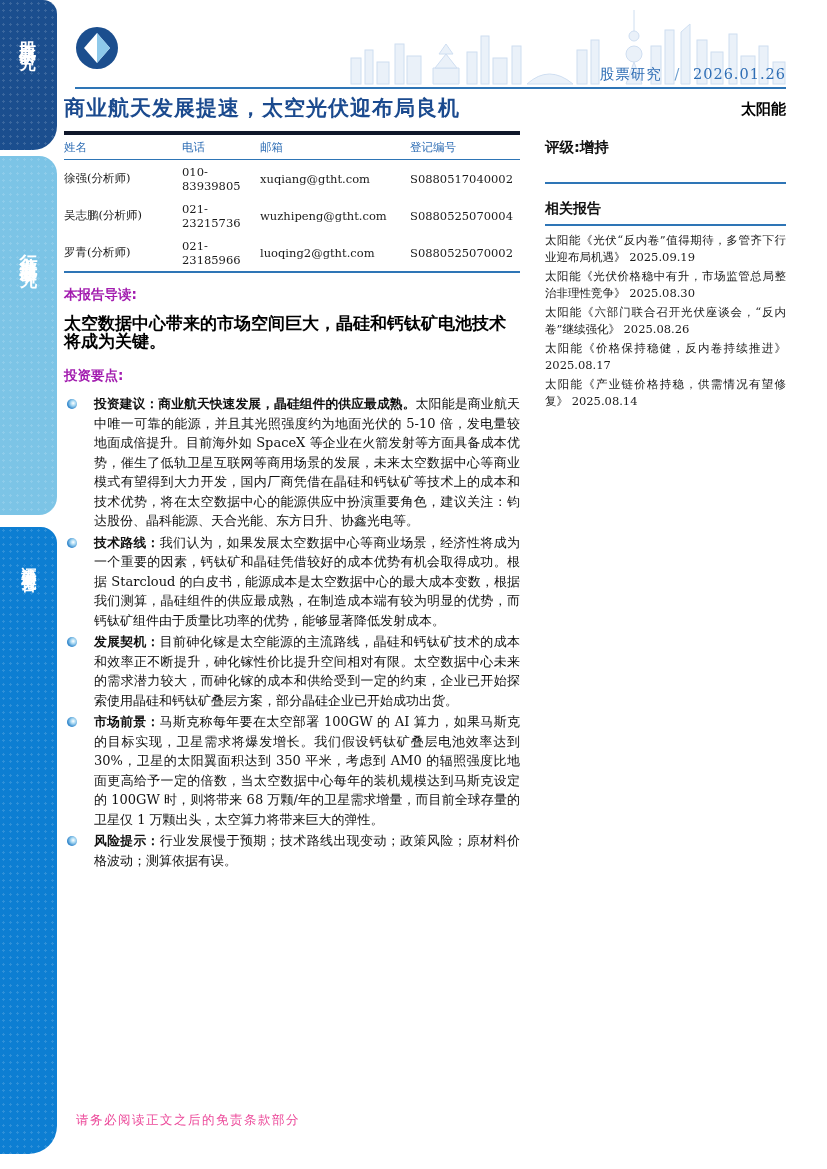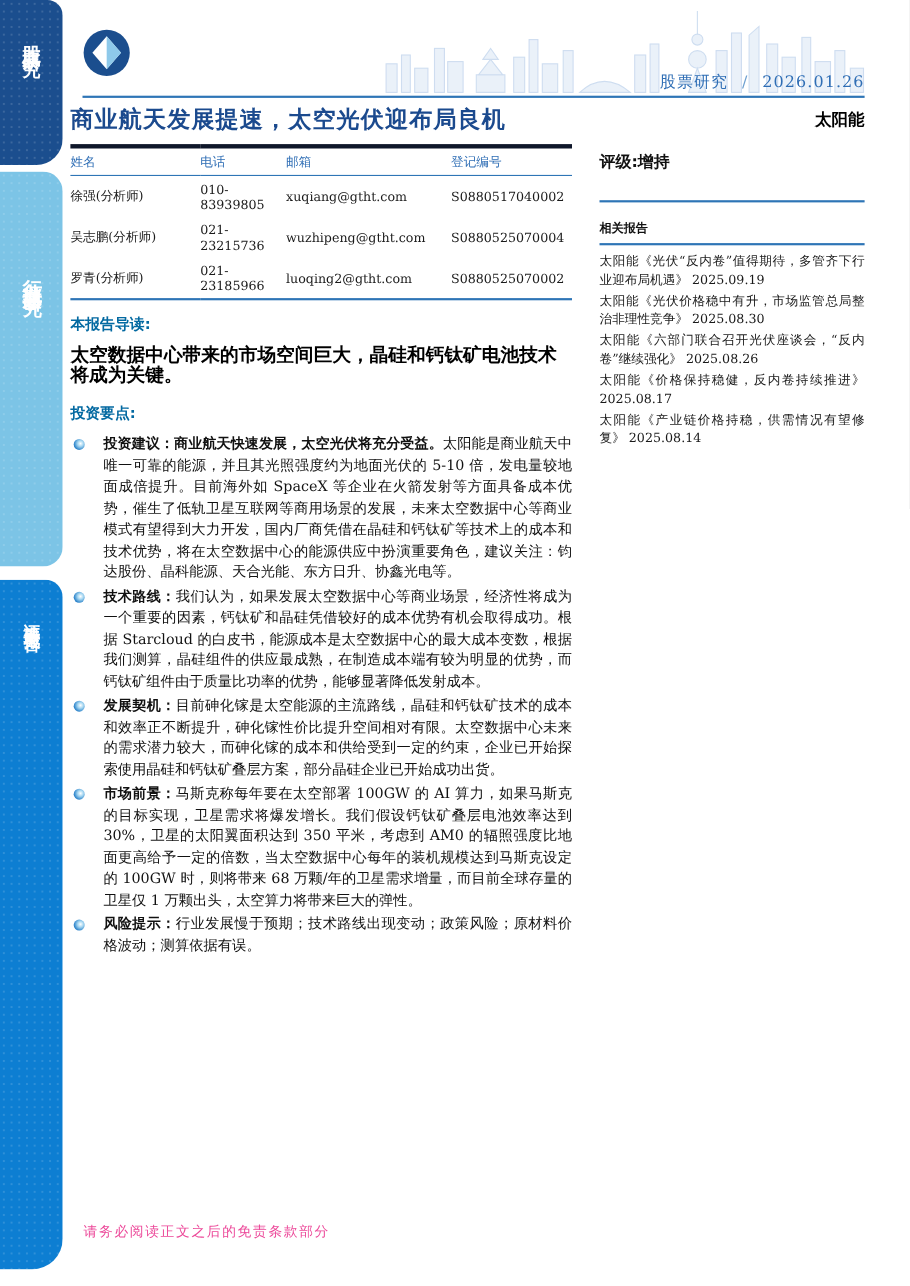--- a/index.html
+++ b/index.html
@@ -62,21 +62,21 @@
   }
   table.analysts th {
     color:#2f6eb5; font-weight:normal; text-align:left;
     padding:5px 2px 4px 0; border-bottom:1.5px solid #2e75b6;
   }
   table.analysts td { padding:4.5px 2px 4.5px 0; color:#1a1a1a; }
   .c1{width:118px}.c2{width:78px}.c3{width:150px}.c4{width:110px}
 
   .guide-heading, .keypoints-heading {
     font-family:"DejaVu Sans","Liberation Sans",sans-serif; font-weight:bold;
-    font-size:13.5px; color:#0369a1;
+    font-size:13.5px; color:#a21caf;
   }
   .guide-heading { margin-top:13px; }
   .guide-summary {
     margin-top:10px; font-family:"DejaVu Sans","Liberation Sans",sans-serif;
     font-weight:bold; font-size:17px; line-height:18px; color:#000;
   }
   .keypoints-heading { margin-top:17px; }
   .bullets { margin-top:9px; }
   .bullet { display:flex; margin-bottom:2px; }
   .bullet-icon {
@@ -93,21 +93,21 @@
 
   
   .col-right { position:absolute; left:545px; top:96px; width:241px; }
   .rating-row {
     display:flex; margin-top:42px;
     font-family:"DejaVu Sans","Liberation Sans",sans-serif; font-weight:bold; font-size:14.5px;
   }
   .rating-divider { height:1.5px; background:#2e75b6; margin-top:25px; }
   .related-heading {
     margin-top:16px; font-family:"DejaVu Sans","Liberation Sans",sans-serif;
-    font-weight:bold; font-size:11px;
+    font-weight:bold; font-size:14px;
   }
   .related-divider { height:2px; background:#2e75b6; margin-top:6px; }
   .report-list { margin-top:6px; font-size:11.5px; line-height:17px; color:#1a1a1a; text-align:justify; }
   .report-item { margin-bottom:2px; }
 
   
   .footer-disclaimer {
     position:absolute; left:76px; top:1112px;
     font-size:12.5px; color:#ec4899; letter-spacing:1.5px;
   }
@@ -218,21 +218,21 @@
     </table>
 
     <div class="guide-heading">本报告导读:</div>
     <div class="guide-summary">太空数据中心带来的市场空间巨大，晶硅和钙钛矿电池技术将成为关键。</div>
 
     <div class="keypoints-heading">投资要点:</div>
 
     <div class="bullets">
       <div class="bullet">
         <span class="bullet-icon"></span>
-        <div class="bullet-text"><b>投资建议：商业航天快速发展，太空光伏将充分受益。</b><span>太阳能是商业航天中唯一可靠的能源，并且其光照强度约为地面光伏的 5-10 倍，发电量较地面成倍提升。目前海外如 SpaceX 等企业在火箭发射等方面具备成本优势，催生了低轨卫星互联网等商用场景的发展，未来太空数据中心等商业模式有望得到大力开发，国内厂商凭借在晶硅和钙钛矿等技术上的成本和技术优势，将在太空数据中心的能源供应中扮演重要角色，建议关注：钧达股份、晶科能源、天合光能、东方日升、协鑫光电等。</span></div>
+        <div class="bullet-text"><b>投资建议：商业航天快速发展，晶硅组件的供应最成熟。</b><span>太阳能是商业航天中唯一可靠的能源，并且其光照强度约为地面光伏的 5-10 倍，发电量较地面成倍提升。目前海外如 SpaceX 等企业在火箭发射等方面具备成本优势，催生了低轨卫星互联网等商用场景的发展，未来太空数据中心等商业模式有望得到大力开发，国内厂商凭借在晶硅和钙钛矿等技术上的成本和技术优势，将在太空数据中心的能源供应中扮演重要角色，建议关注：钧达股份、晶科能源、天合光能、东方日升、协鑫光电等。</span></div>
       </div>
       <div class="bullet">
         <span class="bullet-icon"></span>
         <div class="bullet-text"><b>技术路线：</b><span>我们认为，如果发展太空数据中心等商业场景，经济性将成为一个重要的因素，钙钛矿和晶硅凭借较好的成本优势有机会取得成功。根据 Starcloud 的白皮书，能源成本是太空数据中心的最大成本变数，根据我们测算，晶硅组件的供应最成熟，在制造成本端有较为明显的优势，而钙钛矿组件由于质量比功率的优势，能够显著降低发射成本。</span></div>
       </div>
       <div class="bullet">
         <span class="bullet-icon"></span>
         <div class="bullet-text"><b>发展契机：</b><span>目前砷化镓是太空能源的主流路线，晶硅和钙钛矿技术的成本和效率正不断提升，砷化镓性价比提升空间相对有限。太空数据中心未来的需求潜力较大，而砷化镓的成本和供给受到一定的约束，企业已开始探索使用晶硅和钙钛矿叠层方案，部分晶硅企业已开始成功出货。</span></div>
       </div>
       <div class="bullet">

